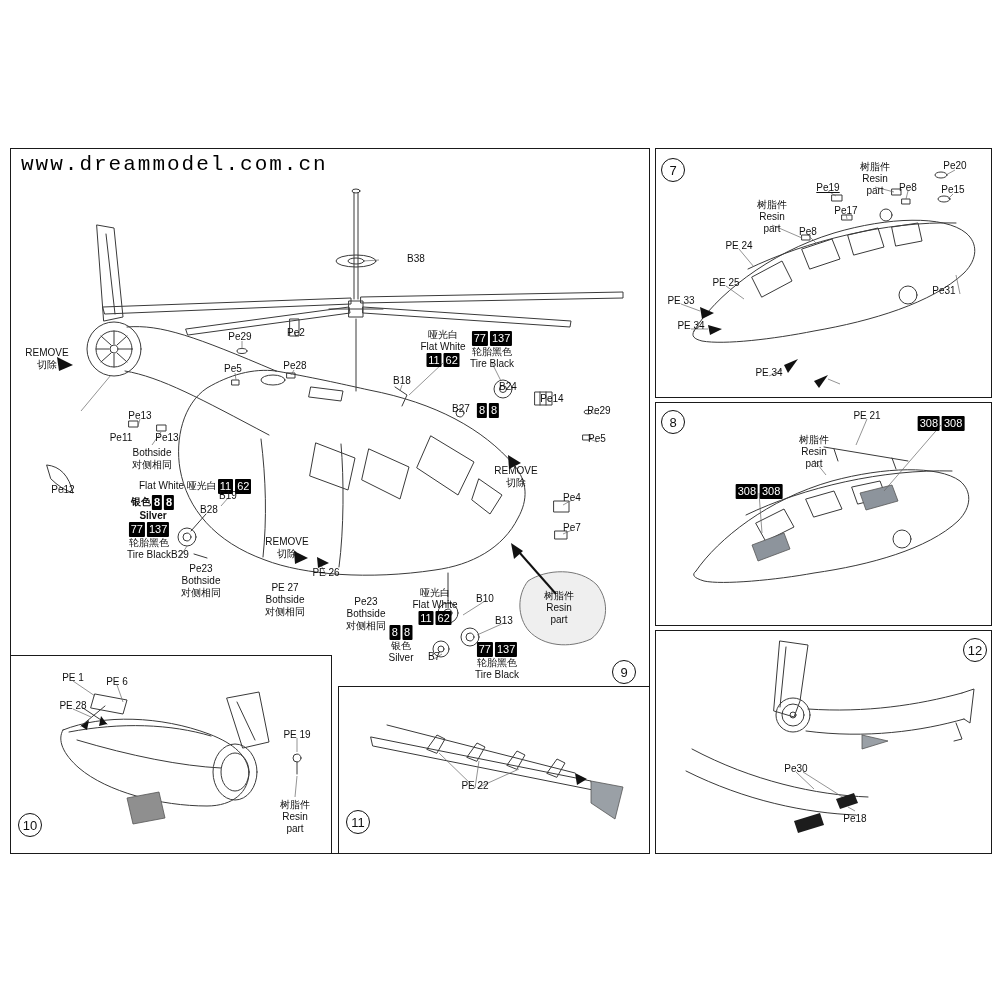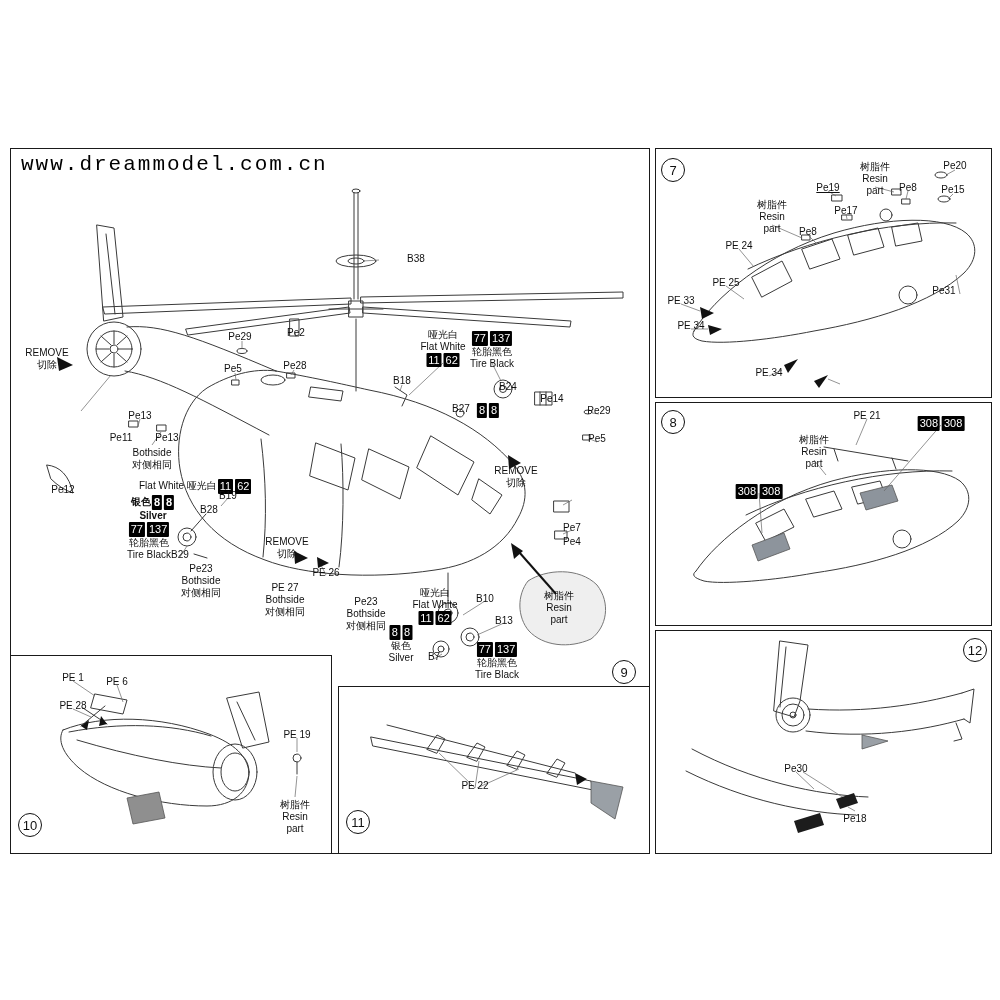--- a/index.html
+++ b/index.html
@@ -271,21 +271,21 @@
         </div>
         <div class="lbl" style="left: 486px; top: 493px;">
           <div class="lbl-line"><span class="chip">77</span><span class="chip">137</span></div>
           <div class="lbl-line"><span>轮胎黑色</span></div>
           <div class="lbl-line"><span>Tire Black</span></div>
         </div>
         <div class="lbl" style="left: 505px; top: 316px;">
           <div class="lbl-line"><span>REMOVE</span></div>
           <div class="lbl-line"><span>切除</span></div>
         </div>
-        <div class="lbl" style="left: 561px; top: 343px; margin-top: 44px;">
+        <div class="lbl" style="left: 561px; top: 343px;">
           <div class="lbl-line"><span>Pe4</span></div>
         </div>
         <div class="lbl" style="left: 561px; top: 373px;">
           <div class="lbl-line"><span>Pe7</span></div>
         </div>
         <div class="lbl" style="left: 548px; top: 441px;">
           <div class="lbl-line"><span>树脂件</span></div>
           <div class="lbl-line"><span>Resin</span></div>
           <div class="lbl-line"><span>part</span></div>
         </div>

